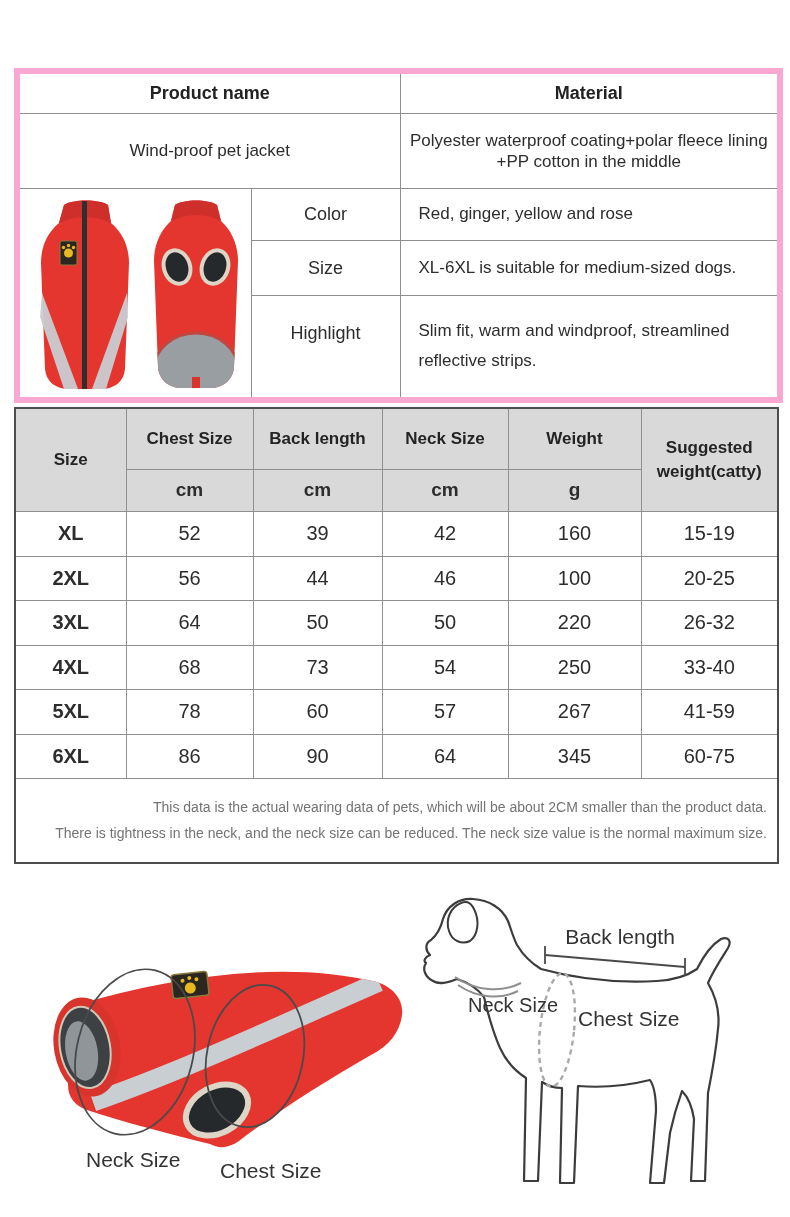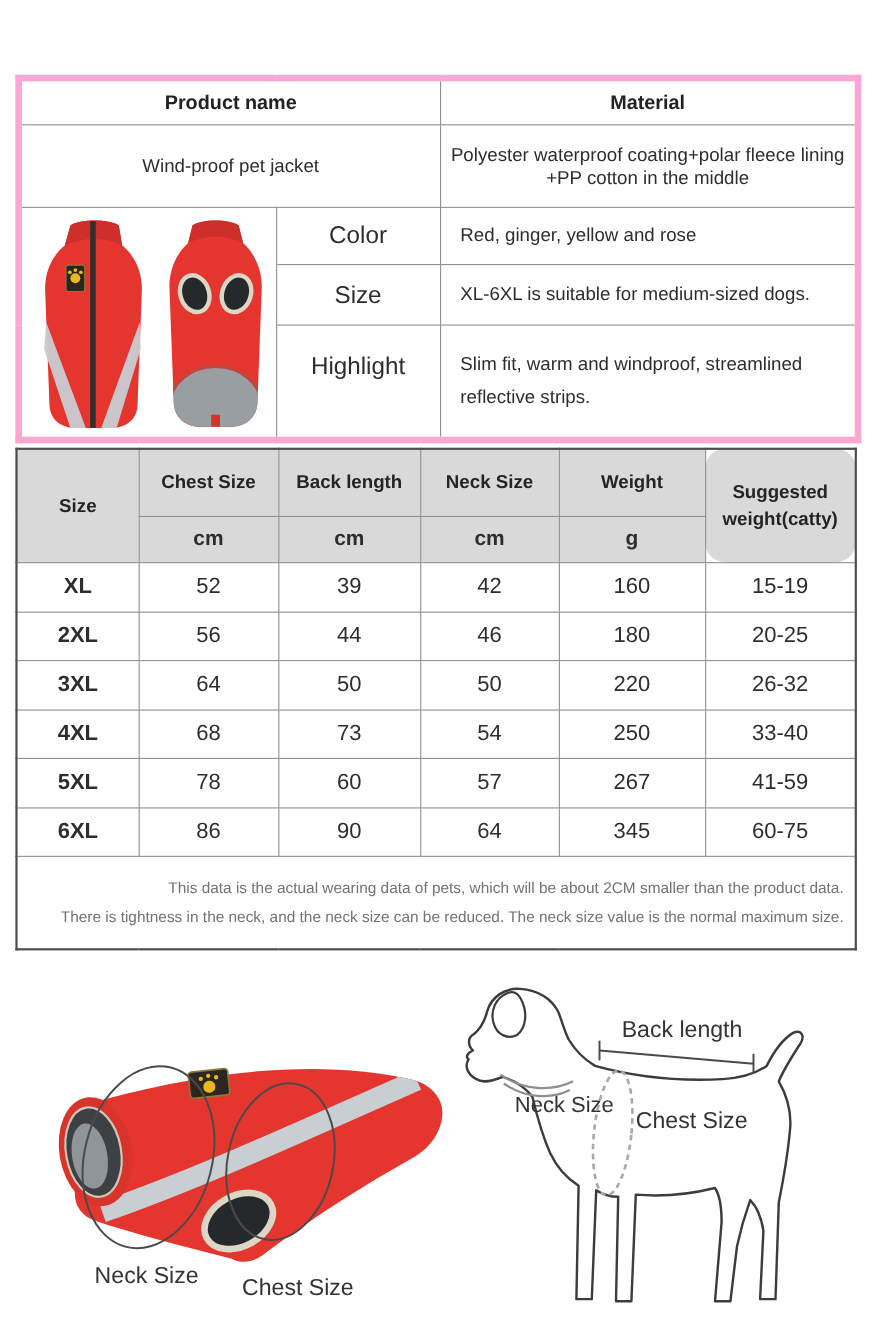--- a/index.html
+++ b/index.html
@@ -7,32 +7,32 @@
         font-family:"Liberation Sans","DejaVu Sans",sans-serif;color:#2d2d2d;}
   .title{position:absolute;top:10px;left:0;width:100%;text-align:center;
          font-size:20px;letter-spacing:1.5px;color:#a8a8a8;}
   table{border-collapse:collapse;table-layout:fixed;}
   td{vertical-align:middle;}
 
   
   .info-table{position:absolute;left:14px;top:68px;width:763px;border:6px solid #f9a8d4;}
   .info-table td{border:1px solid #8f8f8f;text-align:center;font-size:17px;padding:0;}
   .info-table .head{font-size:18px;font-weight:600;color:#222;}
-  .info-table .lbl{font-size:22px;font-weight:500;}
+  .info-table .lbl{font-size:18px;font-weight:500;}
   .info-table .val{text-align:left;padding-left:18px;padding-right:12px;line-height:22px;}
   .info-table .val.hl{line-height:30px;}
   .info-table .mat{line-height:21px;padding:16px 8px;}
   .info-table .lbl.hlb{padding-bottom:26px;}
   .imgcell{padding:0;}
 
   
   .size-table{position:absolute;left:14px;top:407px;width:763px;border:2px solid #4d4d4d;}
   .size-table td{border:1px solid #8f8f8f;text-align:center;padding:0;}
   .size-table .sth{background:#d9d9d9;font-size:17px;font-weight:600;color:#242424;}
-  .size-table .sug{padding:0 12px;line-height:24px;border-radius:18px;}
+  .size-table .sug{padding:0 12px;line-height:24px;}
   .size-table .unit{background:#d9d9d9;font-size:19px;font-weight:700;}
   .size-table .szname{font-size:20px;font-weight:700;}
   .size-table .num{font-size:20px;}
   .notecell{padding:8px 10px !important;}
   .note{margin:0;font-size:14px;line-height:26px;color:#737373;text-align:right;}
 
   
   .diag-label{position:absolute;font-size:21px;color:#333;white-space:nowrap;}
   svg{display:block;}
 </style>
@@ -138,21 +138,21 @@
       <td class="num">39</td>
       <td class="num">42</td>
       <td class="num">160</td>
       <td class="num">15-19</td>
     </tr>
     <tr style="height:44px">
       <td class="szname">2XL</td>
       <td class="num">56</td>
       <td class="num">44</td>
       <td class="num">46</td>
-      <td class="num">180</td>
+      <td class="num">100</td>
       <td class="num">20-25</td>
     </tr>
     <tr style="height:45px">
       <td class="szname">3XL</td>
       <td class="num">64</td>
       <td class="num">50</td>
       <td class="num">50</td>
       <td class="num">220</td>
       <td class="num">26-32</td>
     </tr>

